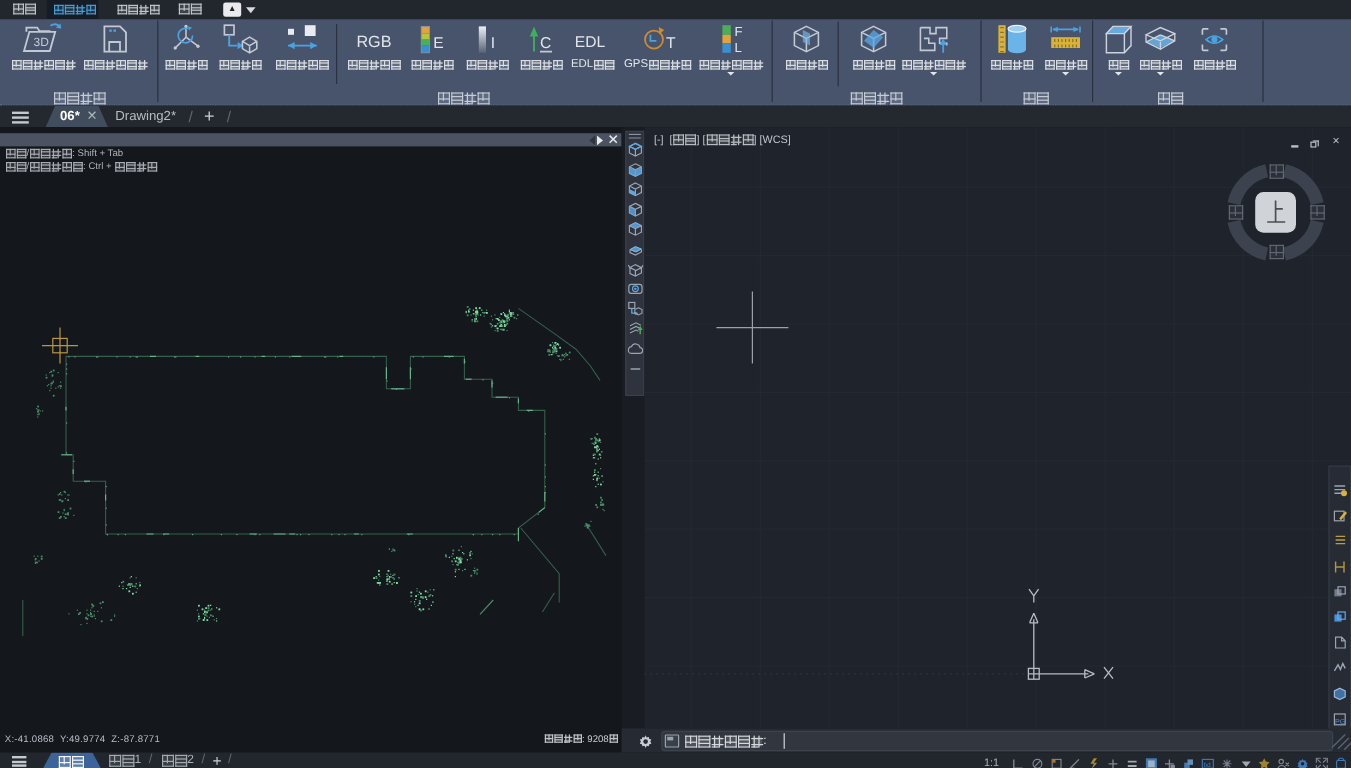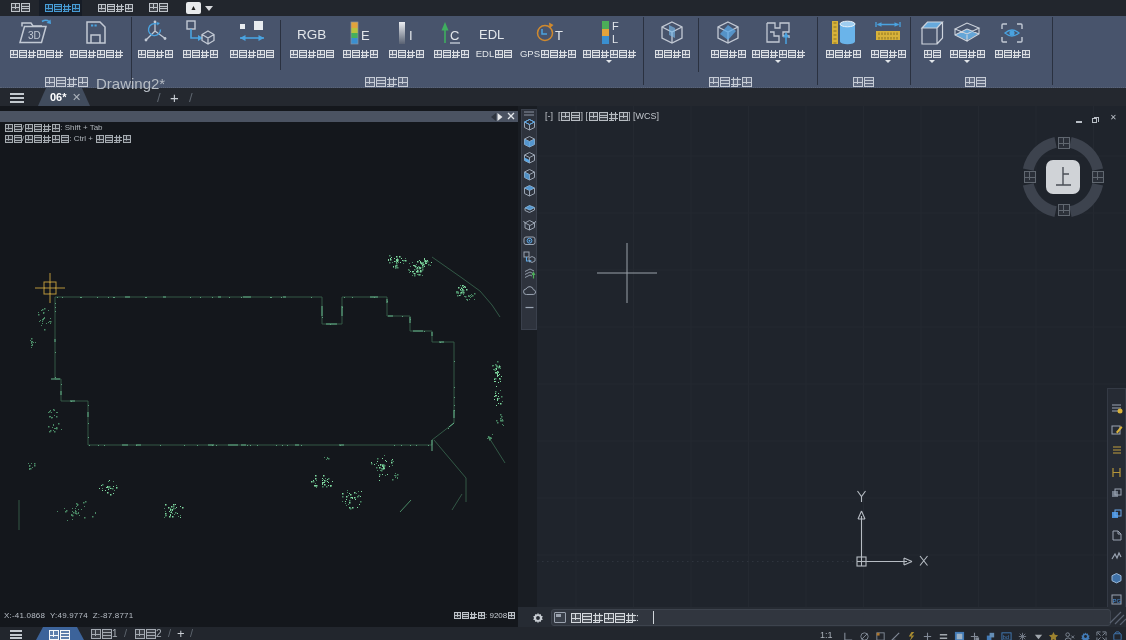--- a/index.html
+++ b/index.html
@@ -267,21 +267,21 @@
       </svg>
     </div>
     <div style="color:#e2e6ea;margin-top:2px;white-space:nowrap;font-size:8px;line-height:8px"><i class="c c1" style="width:8px;height:8px"></i><i class="c c2" style="width:8px;height:8px"></i><i class="c c3" style="width:8px;height:8px"></i><i class="c c1" style="width:8px;height:8px"></i></div>
   </div>
 <div class="ab" style="left:0;top:88px;width:1126px;height:18px;background:#24282f"></div>
 <div class="ab" style="left:10px;top:93px;width:14px;height:10px;
 background:linear-gradient(#c3c9cf,#c3c9cf) 0 0/100% 2px no-repeat,linear-gradient(#c3c9cf,#c3c9cf) 0 50%/100% 2px no-repeat,linear-gradient(#c3c9cf,#c3c9cf) 0 100%/100% 2px no-repeat"></div>
 <div class="ab" style="left:38px;top:88px;width:52px;height:18px;background:#414c5d;clip-path:polygon(8px 0,44px 0,52px 100%,0 100%)"></div>
 <div class="ab" style="left:50px;top:92px;color:#fff;font-size:11px;font-weight:bold">06*</div>
 <div class="ab" style="left:72px;top:92px;color:#aeb5bd;font-size:11px">✕</div>
-<div class="ab" style="left:96px;top:76px;color:#b6bcc4;font-size:15px">Drawing2*</div>
+<div class="ab" style="left:96px;top:92px;color:#b6bcc4;font-size:11px">Drawing2*</div>
 <div class="ab" style="left:157px;top:91px;width:8px;height:14px;color:#5f6770;font-size:13px">/</div>
 <div class="ab" style="left:170px;top:90px;color:#c8cdd3;font-size:15px">+</div>
 <div class="ab" style="left:189px;top:91px;width:8px;height:14px;color:#5f6770;font-size:13px">/</div>
 <div class="ab" style="left:0;top:106px;width:518px;height:521px;background:#14171c"></div>
 <div class="ab" style="left:0;top:111px;width:518px;height:11px;background:#4b5362"></div>
 <svg class="ab" style="left:491px;top:113px" width="12" height="8" viewBox="0 0 12 8">
 <path d="M5 0 v8 l-5 -4 z" fill="#2f353f"></path>
     <path d="M6.5 0 l5 4 l-5 4 z" fill="#e8eaec"></path>
   </svg>
 <svg class="ab" style="left:507px;top:112px" width="8" height="8" viewBox="0 0 8 8">

